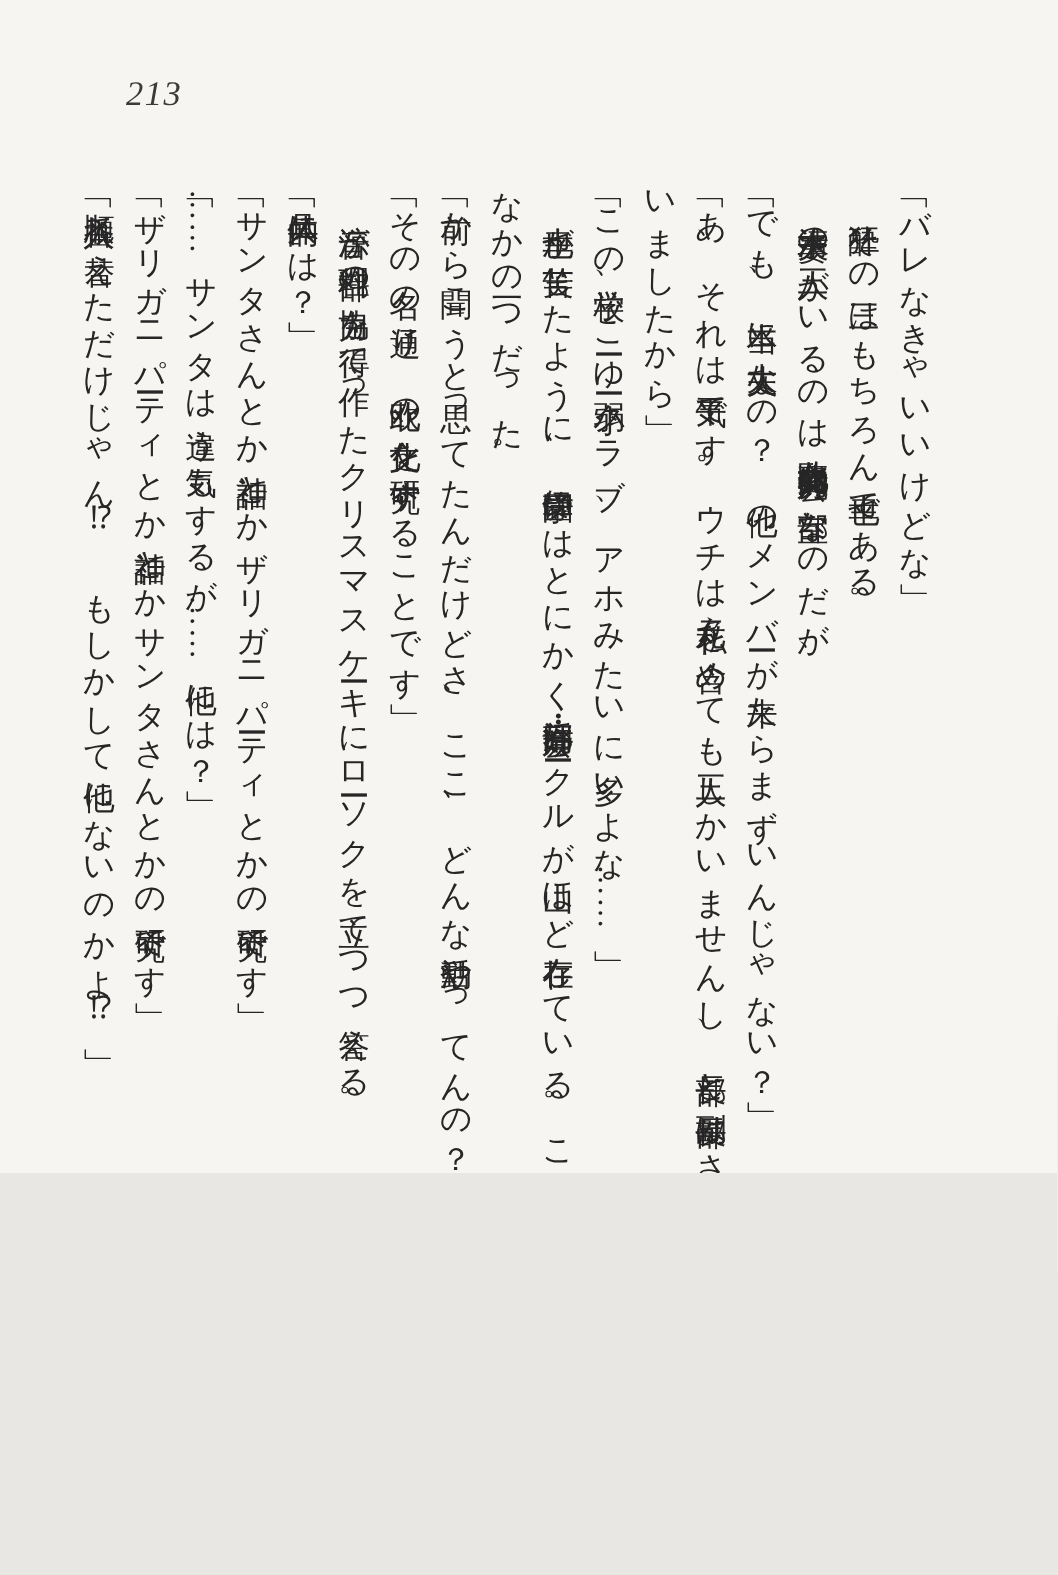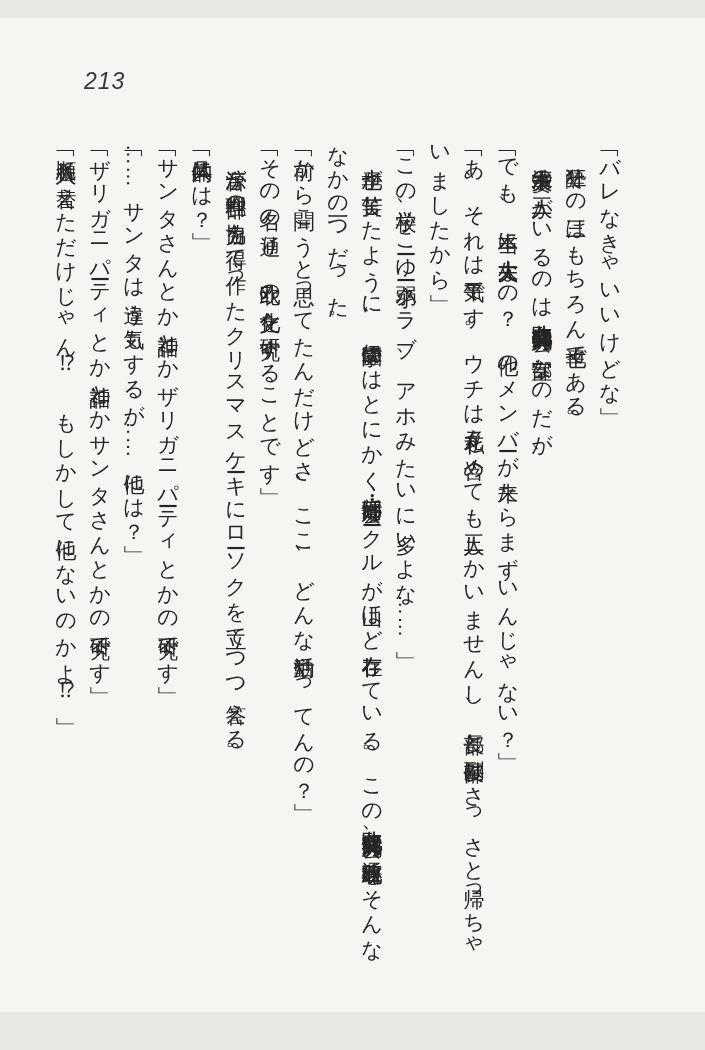--- a/index.html
+++ b/index.html
@@ -3,25 +3,25 @@
 <meta charset="utf-8">
 <style>
   html, body {
     margin: 0;
     padding: 0;
     background: #e9e7e3;
   }
   .book-page {
     position: relative;
     width: 705px;
-    height: 994px;
-    margin: 18px auto;
+    height: 782px;
+    margin: 0 auto;
     background: #f7f5f1;
     overflow: hidden;
-    font-family: Liberation Sans, sans-serif;
+    font-family: Liberation Serif, serif;
   }
   .page-number {
     position: absolute;
     top: 50px;
     left: 84px;
     font-style: italic;
     font-size: 23px;
     letter-spacing: 1px;
     color: #3a3a3a;
   }

